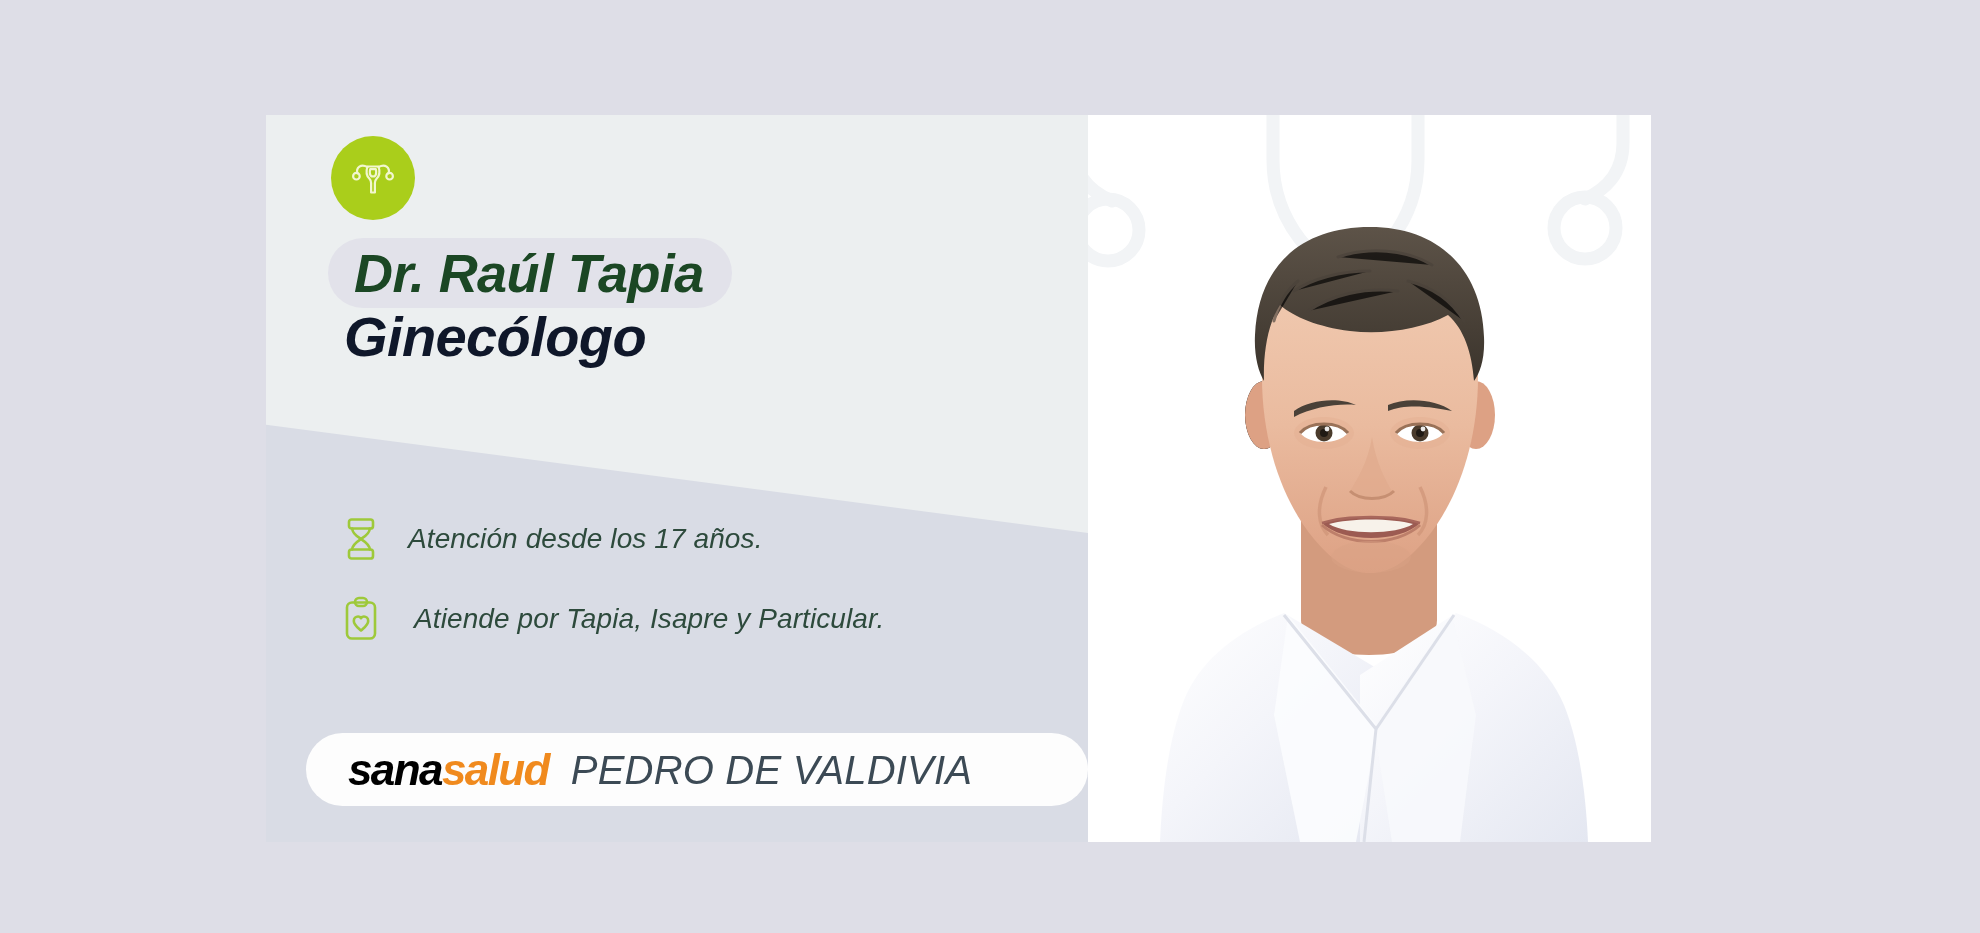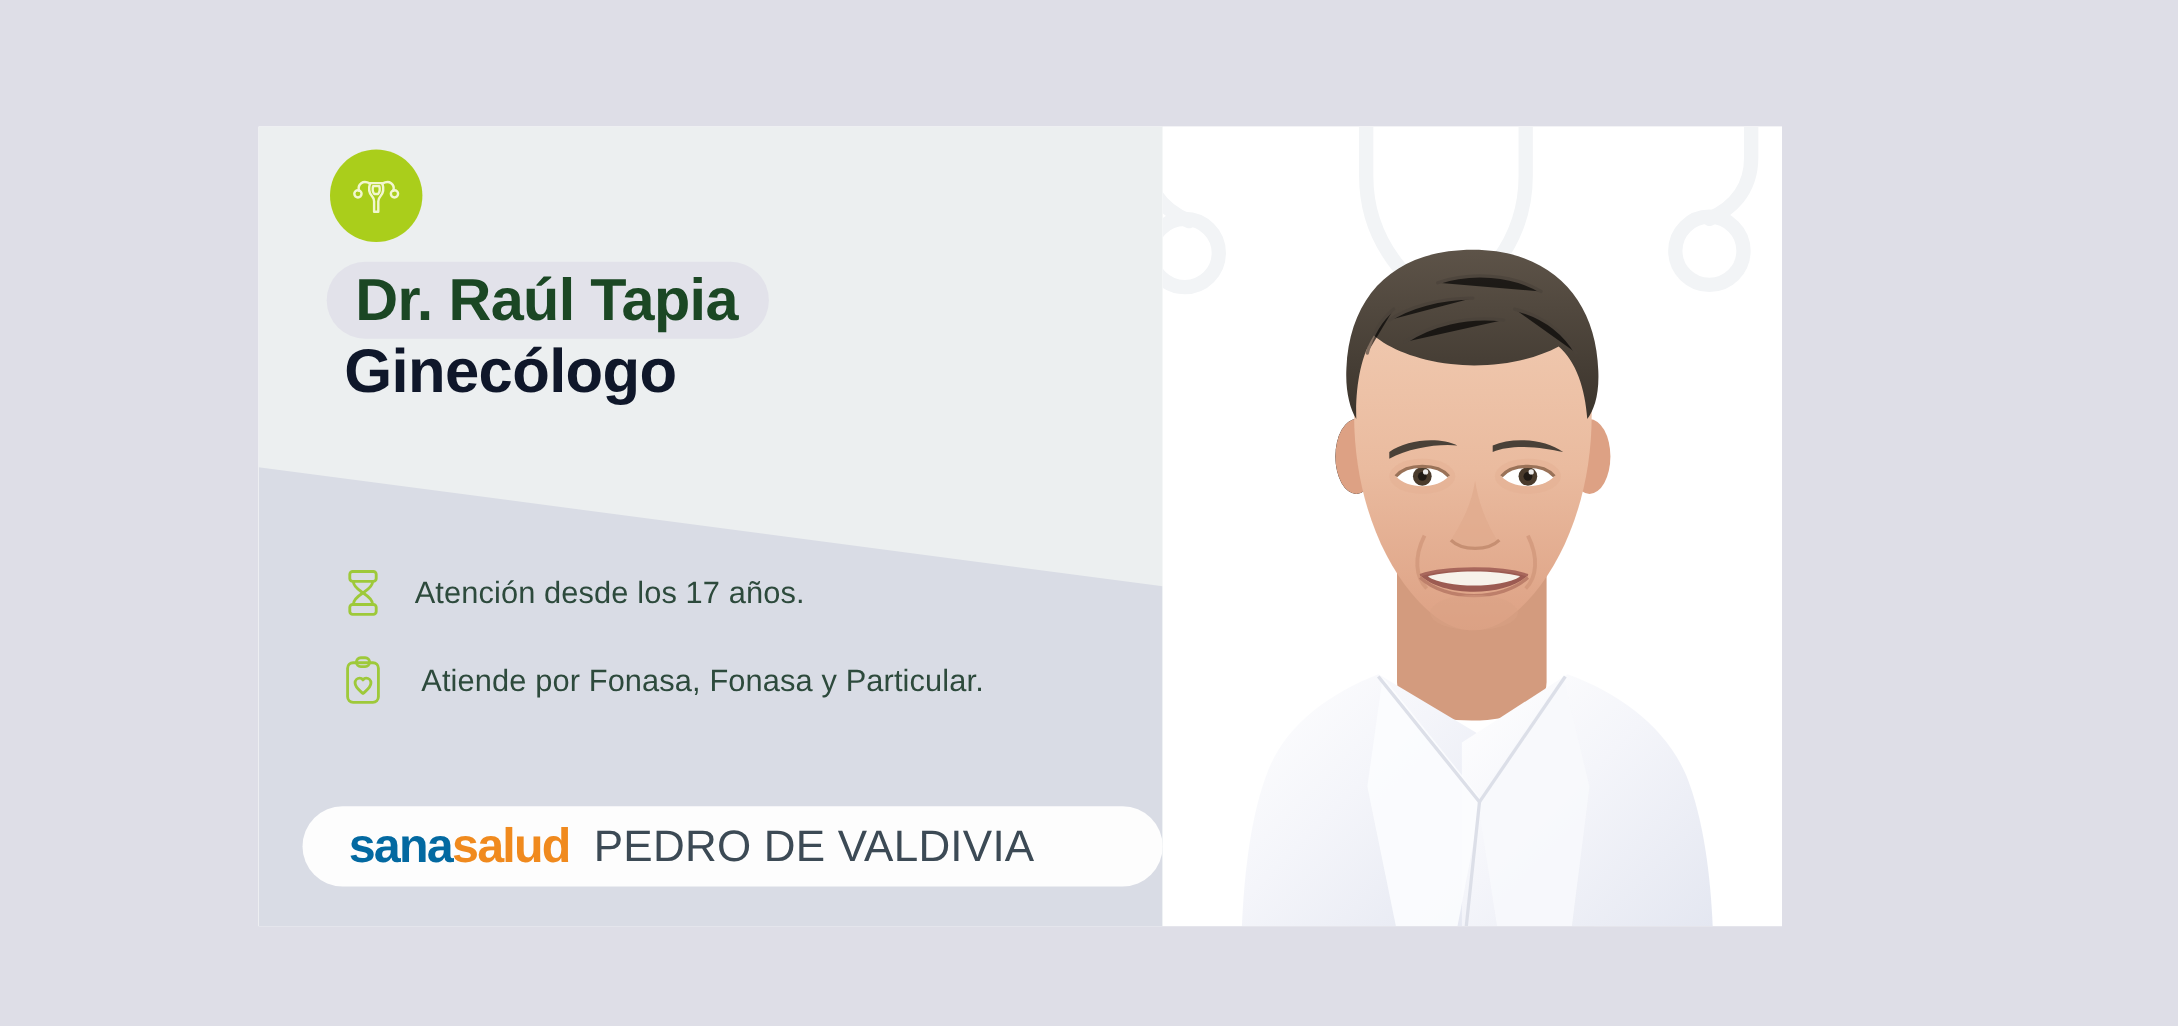--- a/index.html
+++ b/index.html
@@ -11,27 +11,28 @@
     width: 1980px;
     height: 933px;
     background: #dedee7;
     font-family: "Liberation Sans", sans-serif;
     overflow: hidden;
   }
 
   
   .card {
     position: absolute;
-    left: 235px;
+    left: 266px;
     top: 115px;
     width: 1385px;
     height: 727px;
     display: flex;
     overflow: hidden;
     background: #ffffff;
+    font-style: italic;
   }
 
   
   .info-panel {
     position: relative;
     width: 822px;
     height: 100%;
     background: #eceff0;
     overflow: hidden;
     flex: 0 0 auto;
@@ -145,21 +146,21 @@
     align-items: center;
     padding-left: 42px;
     box-sizing: border-box;
   }
   .brand-logo {
     font-size: 44px;
     font-weight: 700;
     letter-spacing: -1.6px;
     line-height: 1;
   }
-  .brand-sana  { color: #0369a1; }
+  .brand-sana  { color: #000000; }
   .brand-salud { color: #f08a1e; text-align: right; }
   .brand-branch {
     margin-left: 22px;
     font-size: 40px;
     color: #3c4a55;
     letter-spacing: 0.2px;
     line-height: 1;
   }
 
   
@@ -239,21 +240,21 @@
         <div class="feature-row row-clinic">
           <span class="feature-icon">
             <svg width="36" height="46" viewBox="0 0 36 46" fill="none" stroke="#9ec93a" stroke-width="2.6" stroke-linecap="round" stroke-linejoin="round">
               <rect x="4" y="6.5" width="28" height="36" rx="5"></rect>
               <rect x="12" y="2" width="12" height="8" rx="4"></rect>
               <path d="M18 34.5 C14.4 31.2 10.8 28.8 10.8 24.9 C10.8 22.3 12.8 20.5 15.1 20.5
                        C16.5 20.5 17.4 21.3 18 22.1 C18.6 21.3 19.5 20.5 20.9 20.5
                        C23.2 20.5 25.2 22.3 25.2 24.9 C25.2 28.8 21.6 31.2 18 34.5 Z"></path>
             </svg>
           </span>
-          <span class="feature-text">Atiende por Fonasa, Fonasa y Particular.</span>
+          <span class="feature-text">Atiende por Tapia, Isapre y Particular.</span>
         </div>
 
       </div>
 
       <div class="brand-banner">
         <span class="brand-logo"><span class="brand-sana">sana</span><span class="brand-salud">salud</span></span>
         <span class="brand-branch">PEDRO DE VALDIVIA</span>
       </div>
 
     </div>

